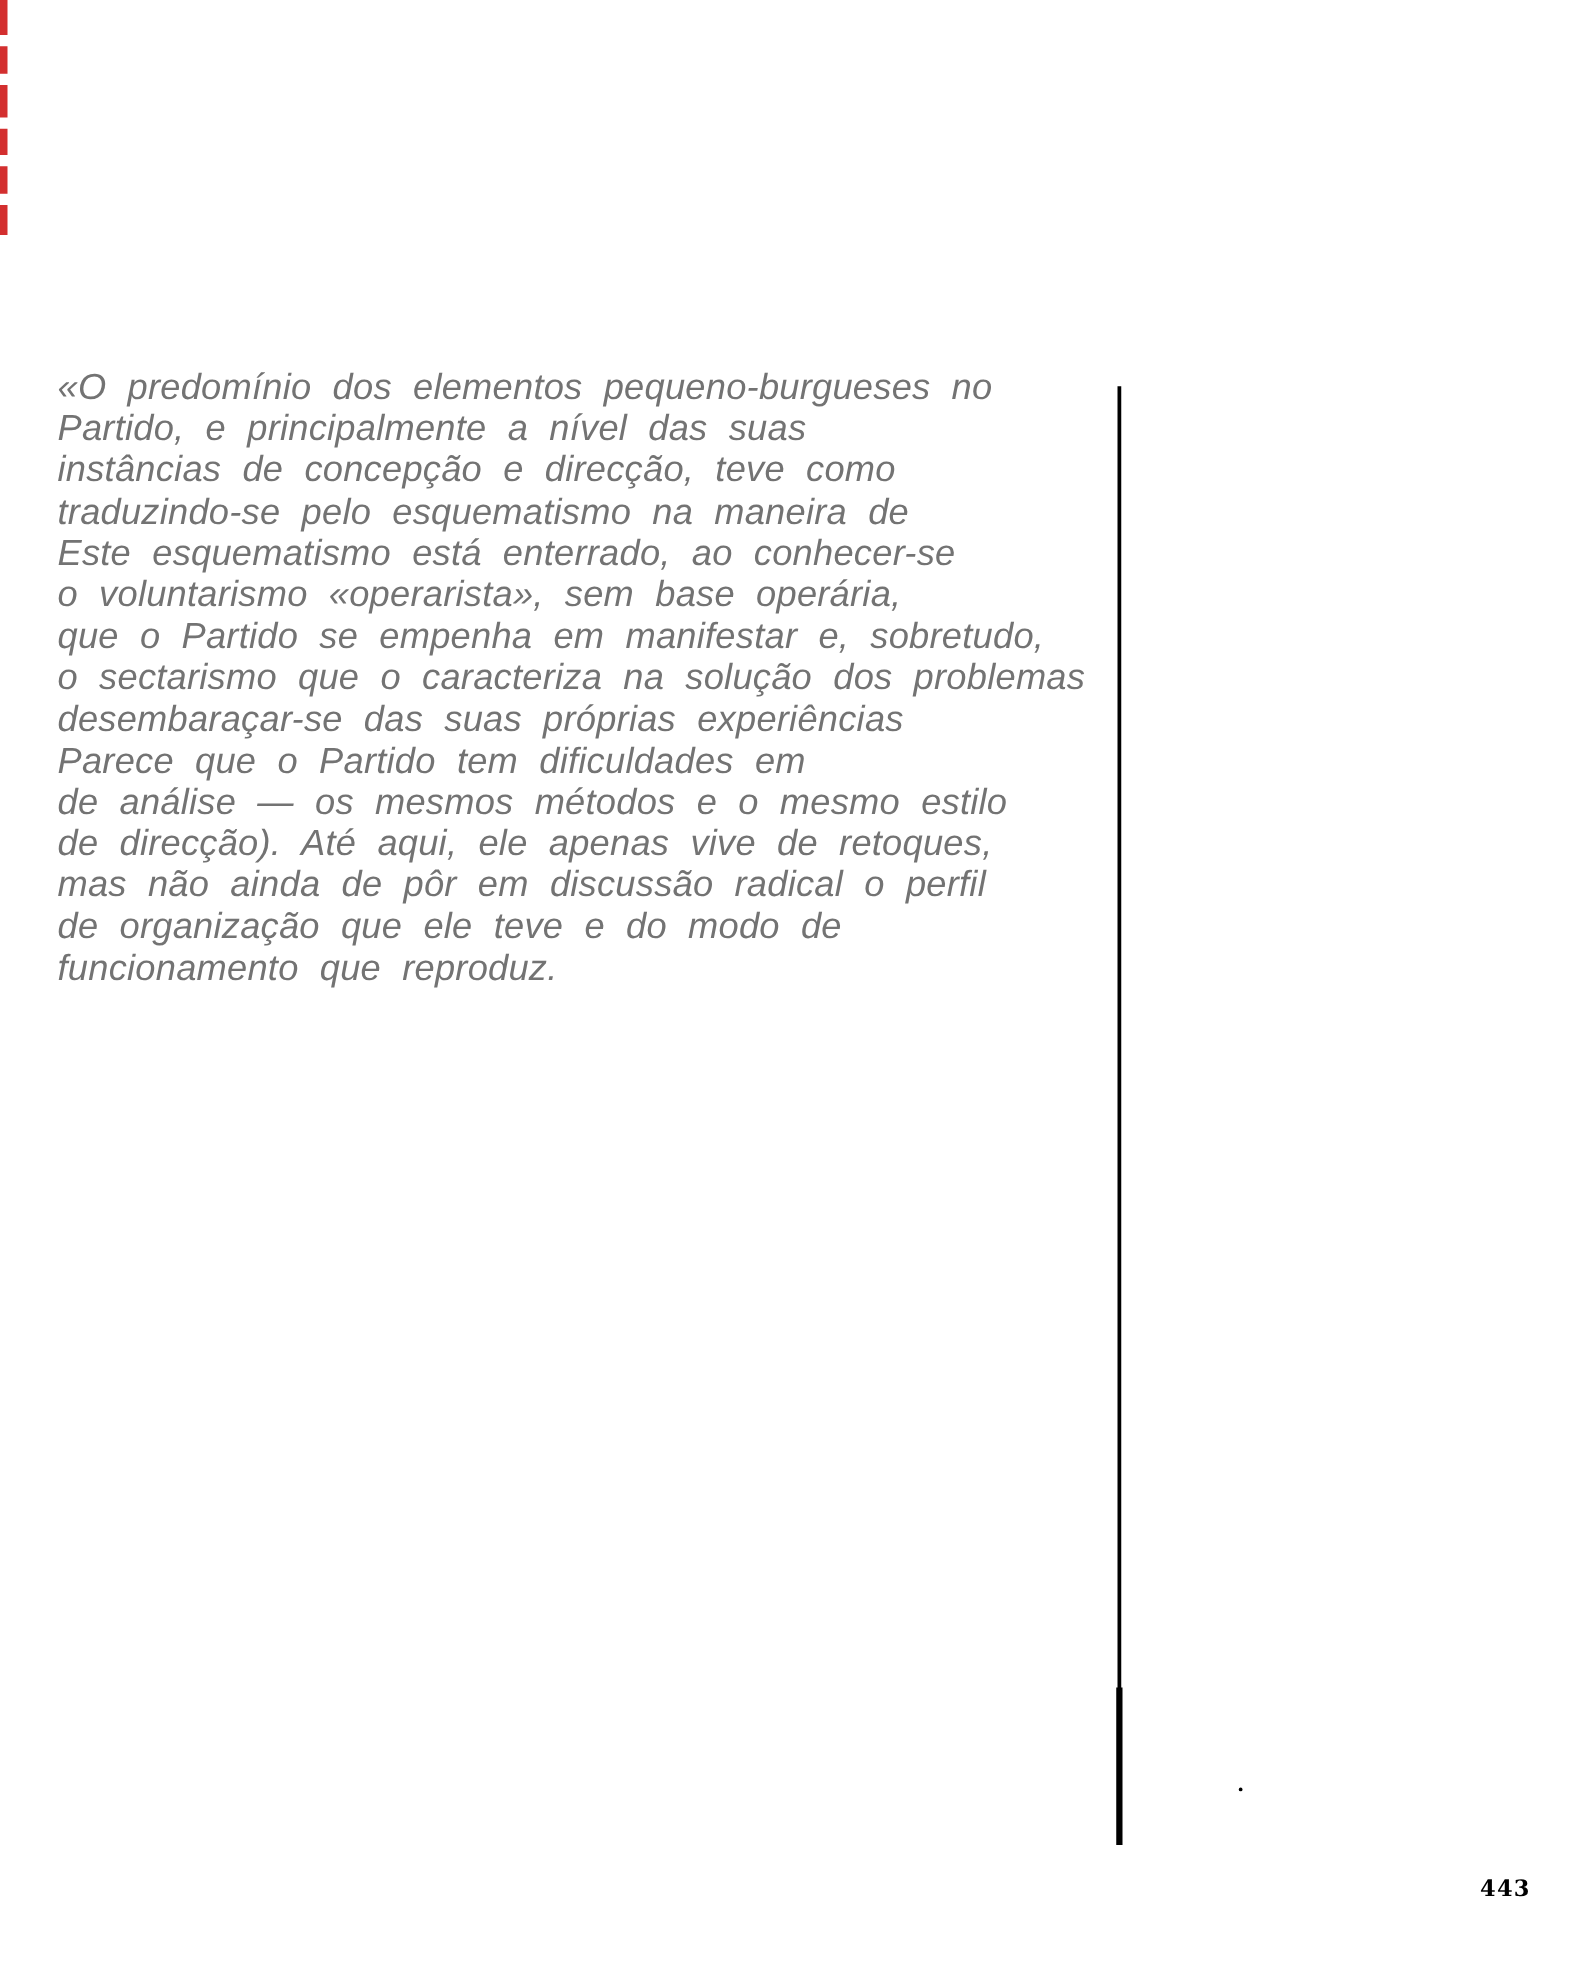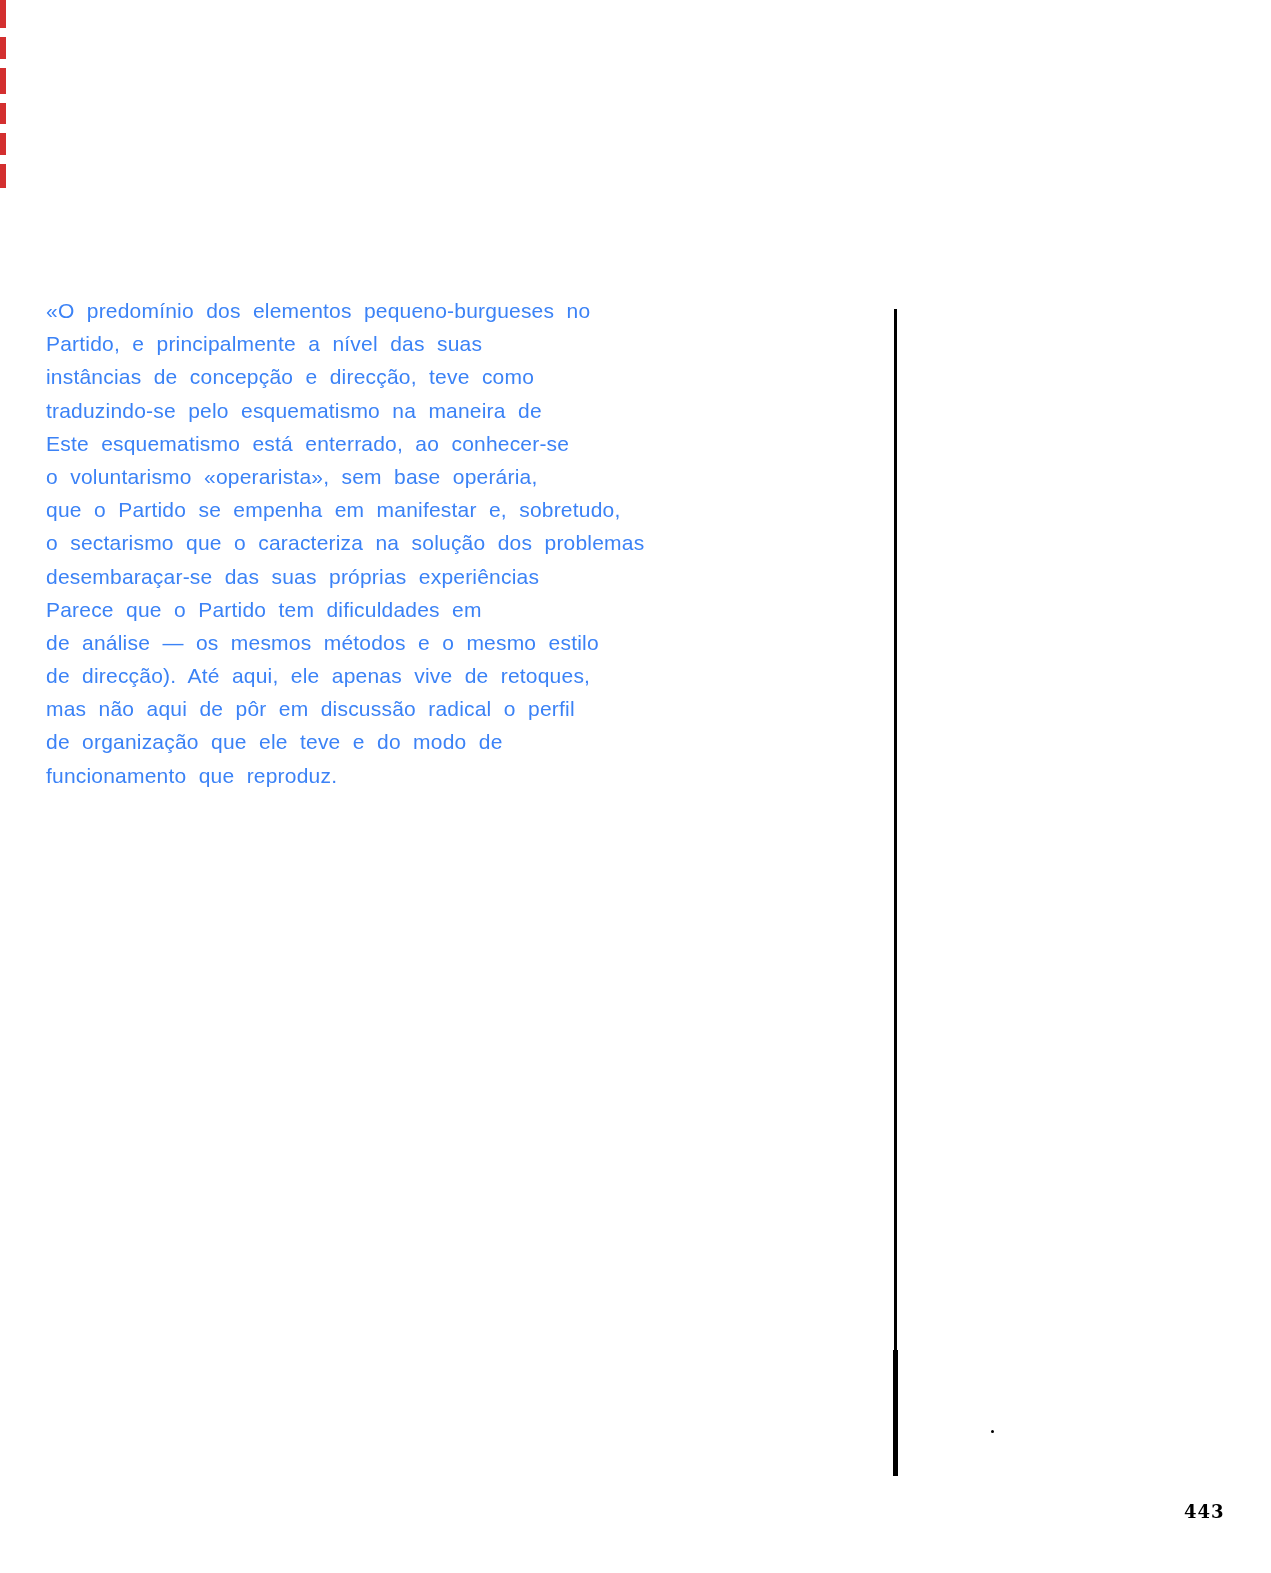--- a/index.html
+++ b/index.html
@@ -38,26 +38,27 @@
   .edge-dash.d3 { height: 26px; }
   .edge-dash.d4 { height: 21px; }
   .edge-dash.d5 { height: 22px; }
   .edge-dash.d6 { height: 24px; }
   
   .textblock {
     position: absolute;
     left: 46px;
     top: 294px;
     width: 846px;
-    color: #3b82f6;
-    font-size: 21px;
+    color: #737373;
+    font-size: 29px;
     line-height: 33.2px;
     font-weight: 500;
     letter-spacing: 0.2px;
     word-spacing: 0.30em;
+    font-style: italic;
   }
   .line {
     white-space: pre;
     height: 33.2px;
   }
   
   .vrule {
     position: absolute;
     left: 894px;
     top: 309px;
@@ -115,21 +116,21 @@
     <div class="line">instâncias de concepção e direcção, teve como</div>
     <div class="line">traduzindo-se pelo esquematismo na maneira de</div>
     <div class="line">Este esquematismo está enterrado, ao conhecer-se</div>
     <div class="line">o voluntarismo «operarista», sem base operária,</div>
     <div class="line">que o Partido se empenha em manifestar e, sobretudo,</div>
     <div class="line">o sectarismo que o caracteriza na solução dos problemas</div>
     <div class="line">desembaraçar-se das suas próprias experiências</div>
     <div class="line">Parece que o Partido tem dificuldades em</div>
     <div class="line">de análise — os mesmos métodos e o mesmo estilo</div>
     <div class="line">de direcção). Até aqui, ele apenas vive de retoques,</div>
-    <div class="line">mas não aqui de pôr em discussão radical o perfil</div>
+    <div class="line">mas não ainda de pôr em discussão radical o perfil</div>
     <div class="line">de organização que ele teve e do modo de</div>
     <div class="line">funcionamento que reproduz.</div>
   </div>
 
   <div class="vrule" style="background-color: rgb(0, 0, 0);"></div>
   <div class="vrule-thick" style="background-color: rgb(0, 0, 0);"></div>
 
   <div class="speck"></div>
 
   <div class="page-number">443</div>

